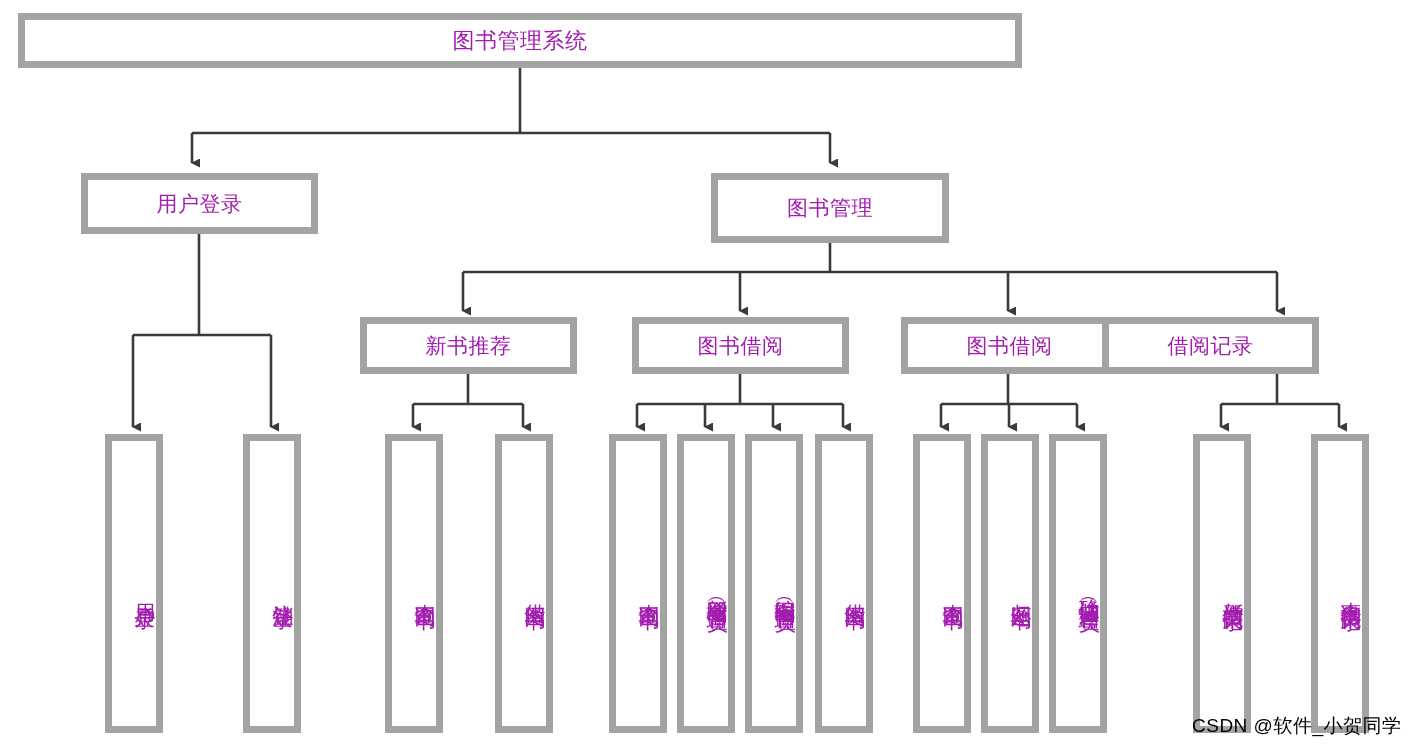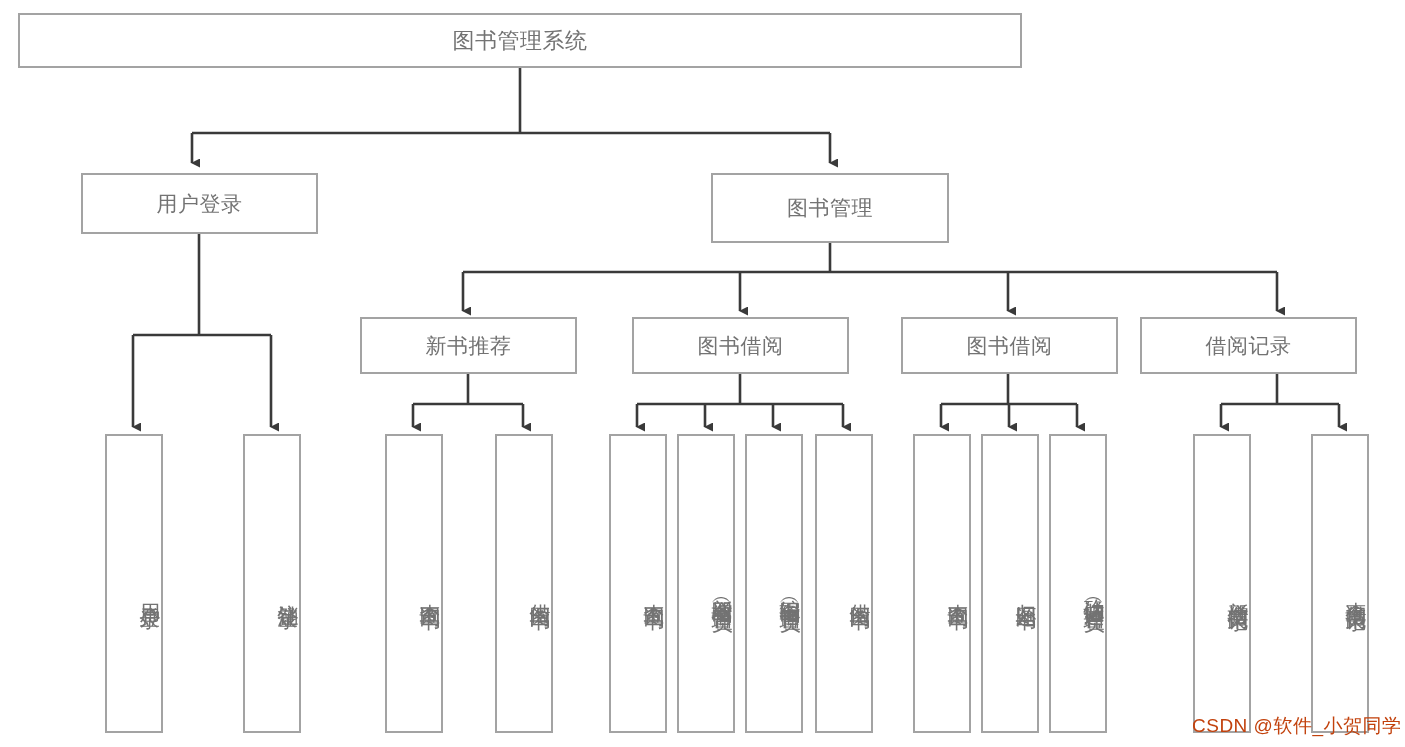--- a/index.html
+++ b/index.html
@@ -22,26 +22,26 @@
     position: absolute;
     left: 0;
     top: 0;
     width: 1405px;
     height: 747px;
     pointer-events: none;
   }
   .node {
     position: absolute;
     box-sizing: border-box;
-    border: 2px solid #a3a3a3;
+    border: 7px solid #a3a3a3;
     background: #ffffff;
     display: flex;
     align-items: center;
     justify-content: center;
-    color: #737373;
+    color: #a21caf;
   }
   .node.horiz {
     font-size: 21px;
     letter-spacing: 0.5px;
   }
   .node.vert {
     writing-mode: vertical-rl;
     text-orientation: upright;
     font-size: 21px;
     letter-spacing: 2px;
@@ -55,21 +55,21 @@
     text-orientation: upright;
     display: block;
     white-space: nowrap;
   }
   .node.root {
     font-size: 22px;
   }
   .watermark {
     position: absolute;
     font-size: 19px;
-    color: #c2410c;
+    color: #000000;
     white-space: nowrap;
     letter-spacing: 0.5px;
   }
 </style>
 </head>
 <body>
 
 <div id="canvas">
 
   <svg class="connectors" viewBox="0 0 1405 747" xmlns="http://www.w3.org/2000/svg">
@@ -139,21 +139,21 @@
   </div>
 
   <div class="node horiz" style="left:632px; top:317px; width:217px; height:57px;">
     <span>图书借阅</span>
   </div>
 
   <div class="node horiz" style="left:901px; top:317px; width:217px; height:57px;">
     <span>图书借阅</span>
   </div>
 
-  <div class="node horiz" style="left:1140px; top:317px; width:217px; height:57px;">
+  <div class="node horiz" style="left:1102px; top:317px; width:217px; height:57px;">
     <span>借阅记录</span>
   </div>
 
   <div class="node vert" style="left:105px; top:434px; width:58px; height:299px;">
     <span class="vlabel">用户登录</span>
   </div>
 
   <div class="node vert" style="left:243px; top:434px; width:58px; height:299px;">
     <span class="vlabel">注销登录</span>
   </div>

